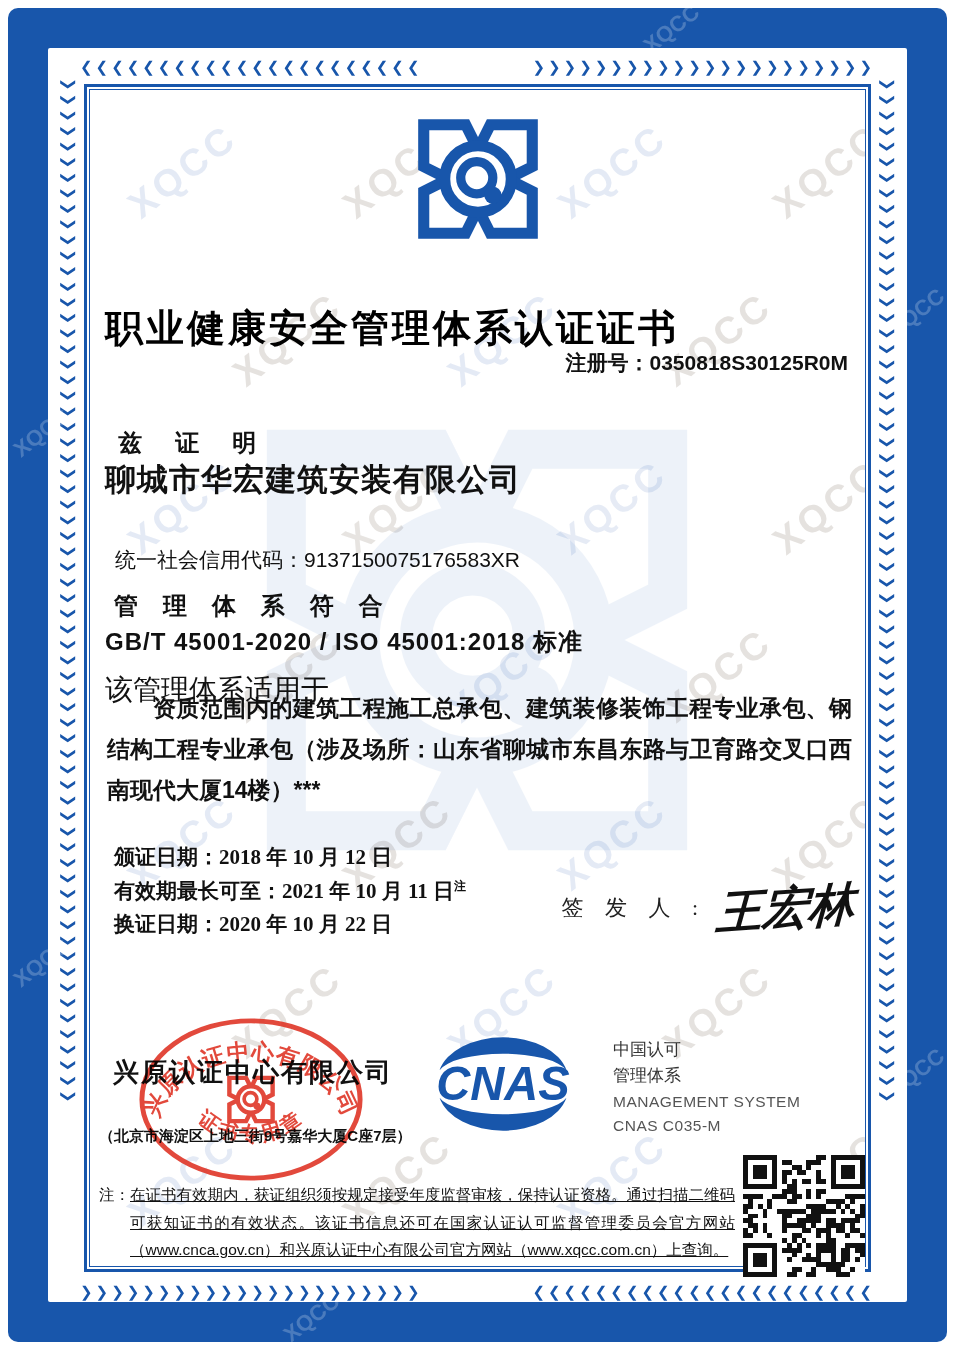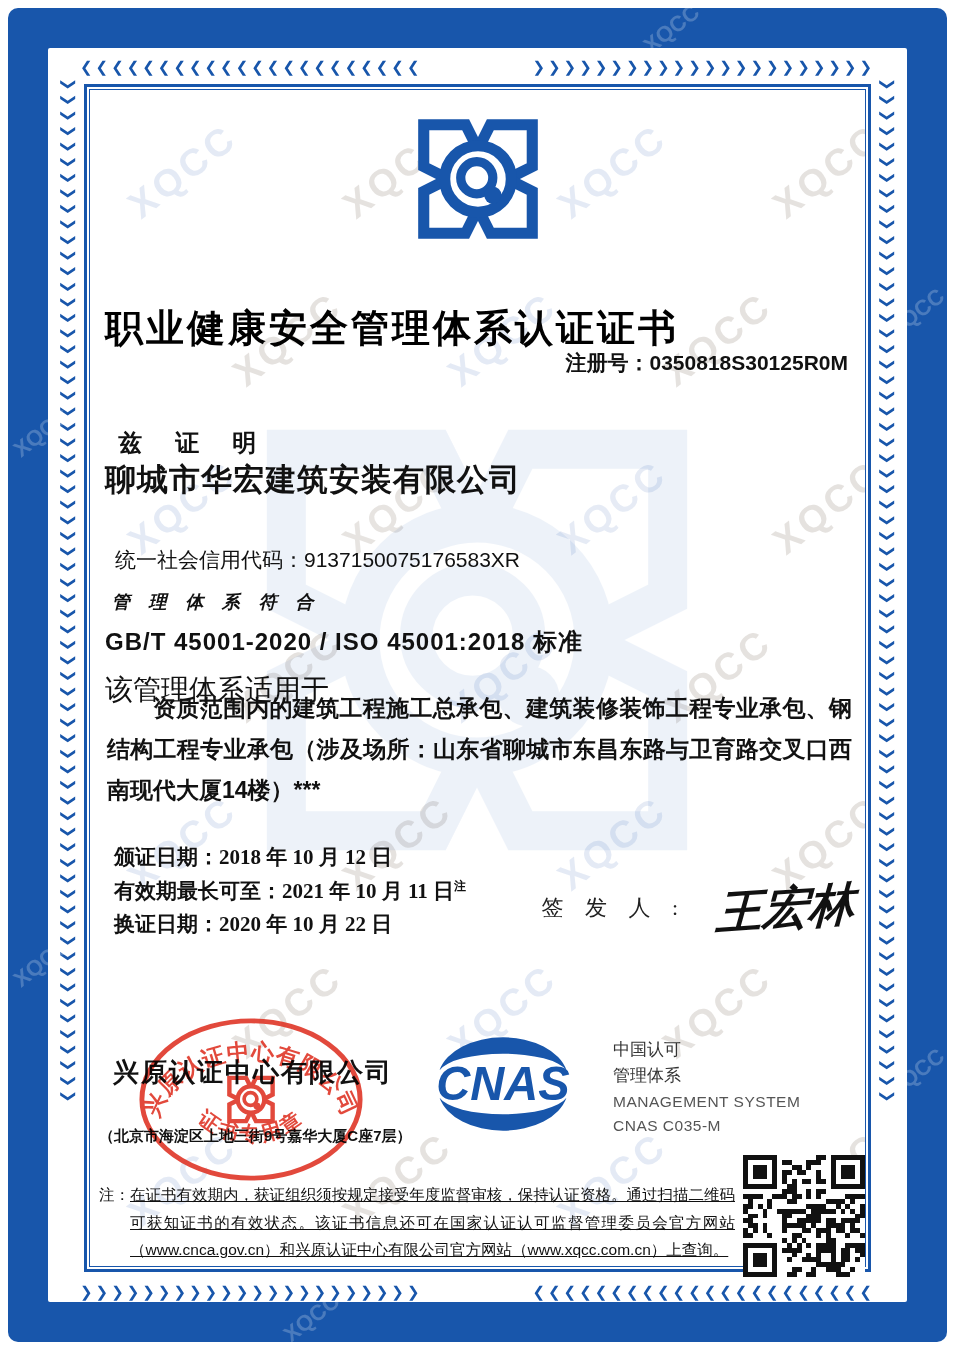--- a/index.html
+++ b/index.html
@@ -37,29 +37,29 @@
   .abs{position:absolute;}
   .center{left:18px;right:0;text-align:left;margin-top:20px;}
 
   .logo-main{left:50%;top:18px;transform:translateX(-50%);width:148px;height:148px;color:#1856ab;}
   .title{top:196px;font-size:38px;font-weight:900;letter-spacing:3px;color:#000;}
   .reg{top:262px;right:20px;font-size:21px;font-weight:bold;}
   .certify{top:320px;font-size:24px;font-weight:bold;letter-spacing:.55em;text-indent:.55em;}
   .company{top:352px;font-size:31px;font-weight:bold;letter-spacing:1px;}
   .addr{top:400px;font-size:21px;}
   .code{top:439px;font-size:21px;padding-left:10px;}
-  .conform{top:483px;font-size:18px;font-weight:bold;letter-spacing:.38em;text-indent:.38em;font-style:italic;}
+  .conform{top:483px;font-size:24px;font-weight:bold;letter-spacing:.38em;text-indent:.38em;}
   .standard{top:519px;font-size:24px;font-weight:bold;letter-spacing:1px;}
   .scope-head{top:564px;font-size:28px;}
   .scope{top:601px;left:20px;right:16px;font-size:23px;font-weight:bold;
          line-height:1.78;text-indent:2em;text-align:justify;}
   .dates{top:754px;left:27px;font-size:21px;font-weight:600;line-height:1.6;
          font-family:"Liberation Serif","DejaVu Serif",serif;}
   .dates sup{font-size:12px;font-weight:bold;}
-  .signer-row{top:798px;right:14px;display:flex;align-items:center;gap:20px;}
+  .signer-row{top:798px;right:14px;display:flex;align-items:center;}
   .signer-label{font-size:22px;letter-spacing:8px;
          font-family:"Liberation Serif","DejaVu Serif",serif;color:#222;}
   .signature{font-size:46px;font-weight:bold;font-style:italic;
          font-family:"DejaVu Serif","Liberation Serif",serif;
          transform:rotate(-4deg) skewX(-6deg);margin-left:10px;line-height:1;}
   .stamp{left:46px;top:926px;width:236px;height:172px;opacity:.9;
          mix-blend-mode:multiply;z-index:4;}
   .issuer-name{left:26px;top:968px;font-size:26px;font-weight:bold;letter-spacing:2px;z-index:3;}
   .issuer-addr{left:12px;top:1040px;font-size:15px;font-weight:bold;}
   .cnas-logo{left:334px;top:936px;width:164px;height:122px;}

